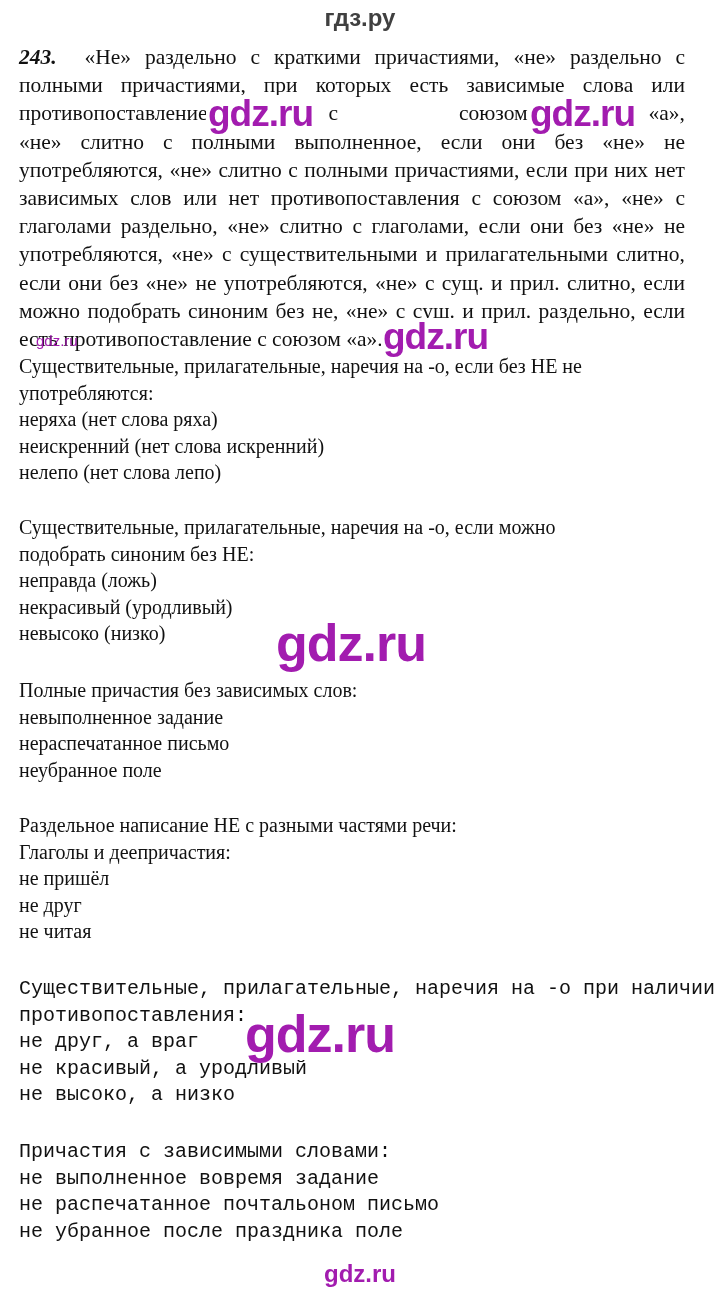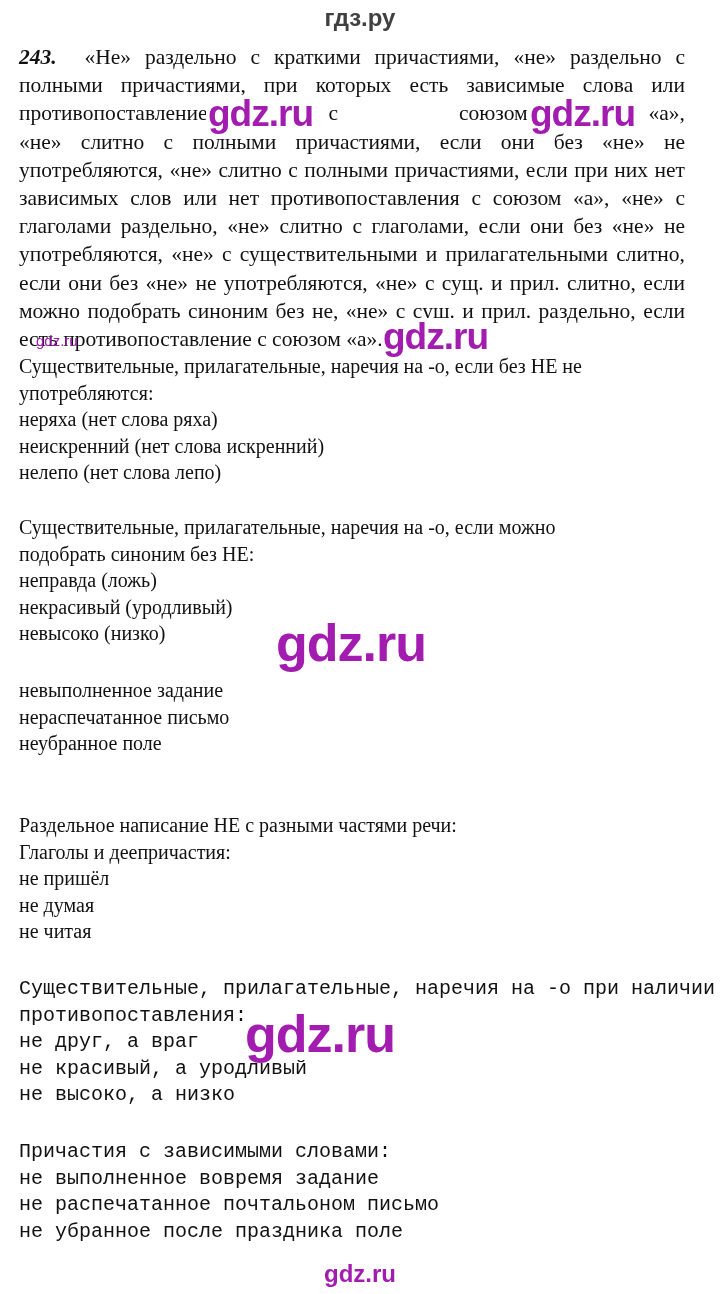--- a/index.html
+++ b/index.html
@@ -77,21 +77,21 @@
   </style>
 </head>
 <body>
 
 <div class="header-title">гдз.ру</div>
 
 <div class="intro">
   <span class="line"><span class="num">243.</span>&nbsp;&nbsp;<span>«Не» раздельно с краткими причастиями, «не» раздельно с</span></span>
   <span class="line">полными причастиями, при которых есть зависимые слова или</span>
   <span class="line">противопоставление                                с                    союзом                    «а»,</span>
-  <span class="line">«не» слитно с полными причастиями, если они без «не» не</span>
+  <span class="line">«не» слитно с полными выполненное, если они без «не» не</span>
   <span class="line">употребляются,  «не» слитно с полными причастиями, если при них нет</span>
   <span class="line">зависимых слов или нет противопоставления с союзом «а», «не» с</span>
   <span class="line">глаголами раздельно, «не» слитно с глаголами, если они без «не» не</span>
   <span class="line">употребляются, «не» с существительными и прилагательными слитно,</span>
   <span class="line">если они без «не» не употребляются, «не» с сущ. и прил. слитно, если</span>
   <span class="line">можно подобрать синоним без не, «не» с сущ. и прил. раздельно, если</span>
   <span class="line last">есть противопоставление с союзом «а».</span>
 </div>
 
 <div class="block" style="top:353px;">
@@ -104,30 +104,31 @@
 
 <div class="block" style="top:514px;">
   <span class="row">Существительные, прилагательные, наречия на -о, если можно</span>
   <span class="row">подобрать синоним без НЕ:</span>
   <span class="row">неправда (ложь)</span>
   <span class="row">некрасивый (уродливый)</span>
   <span class="row">невысоко (низко)</span>
 </div>
 
 <div class="block" style="top:677px;">
+  <span class="row">Полные причастия без зависимых слов:</span>
   <span class="row">невыполненное задание</span>
   <span class="row">нераспечатанное письмо</span>
   <span class="row">неубранное поле</span>
 </div>
 
 <div class="block" style="top:812px;">
   <span class="row">Раздельное написание НЕ с разными частями речи:</span>
   <span class="row">Глаголы и деепричастия:</span>
   <span class="row">не пришёл</span>
-  <span class="row">не думая</span>
+  <span class="row">не друг</span>
   <span class="row">не читая</span>
 </div>
 
 <div class="block" style="top:976px;font-family:Liberation Mono, monospace;">
   <span class="row">Существительные, прилагательные, наречия на -о при наличии</span>
   <span class="row">противопоставления:</span>
   <span class="row">не друг, а враг</span>
   <span class="row">не красивый, а уродливый</span>
   <span class="row">не высоко, а низко</span>
 </div>

